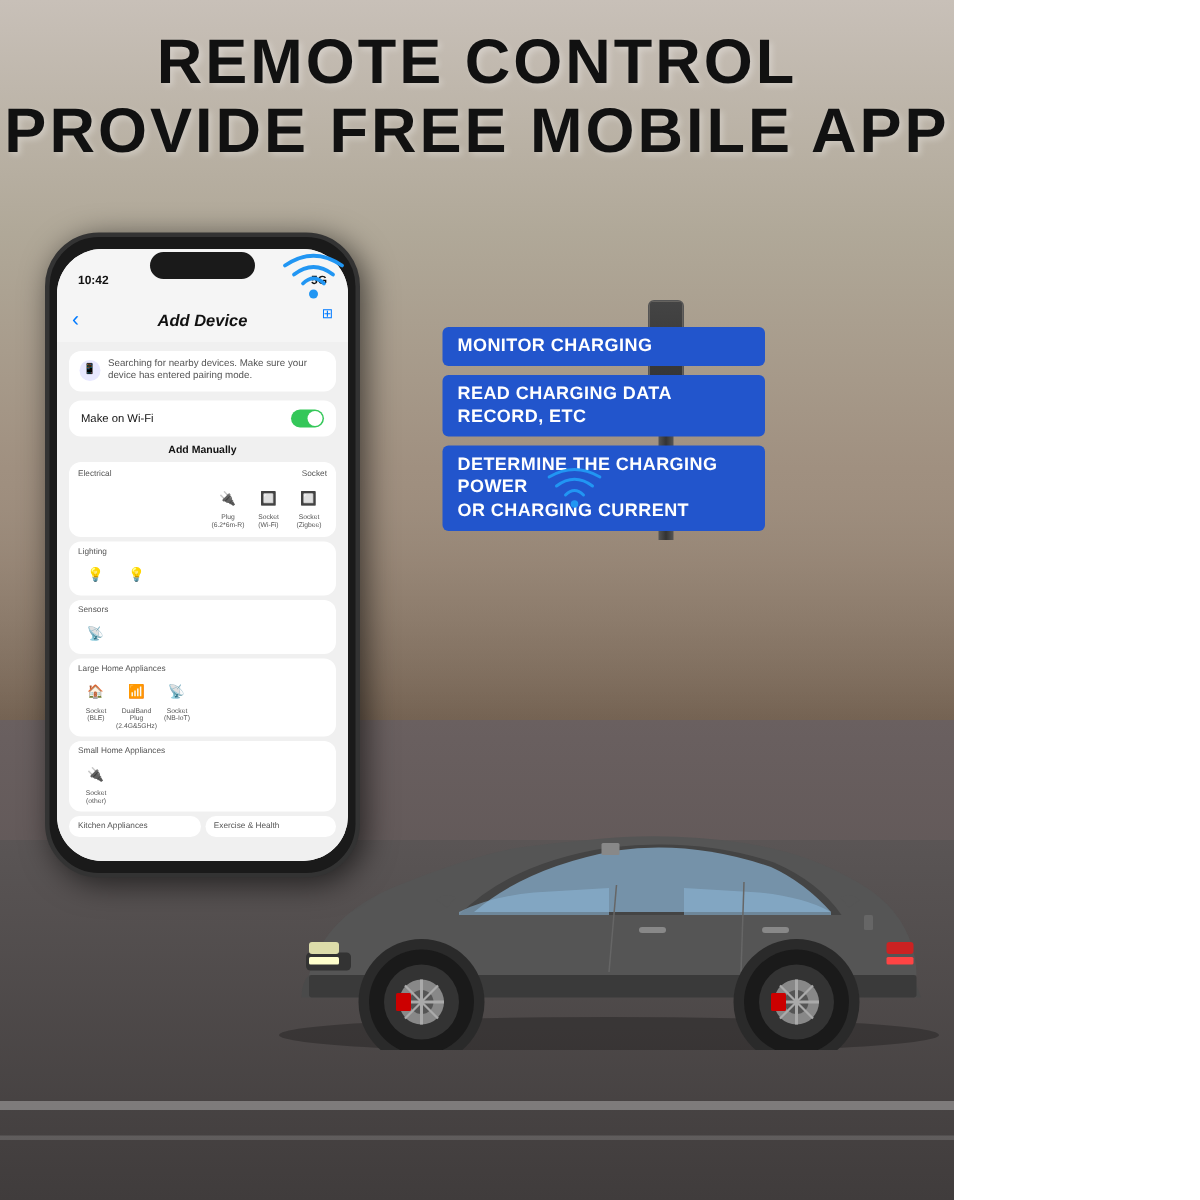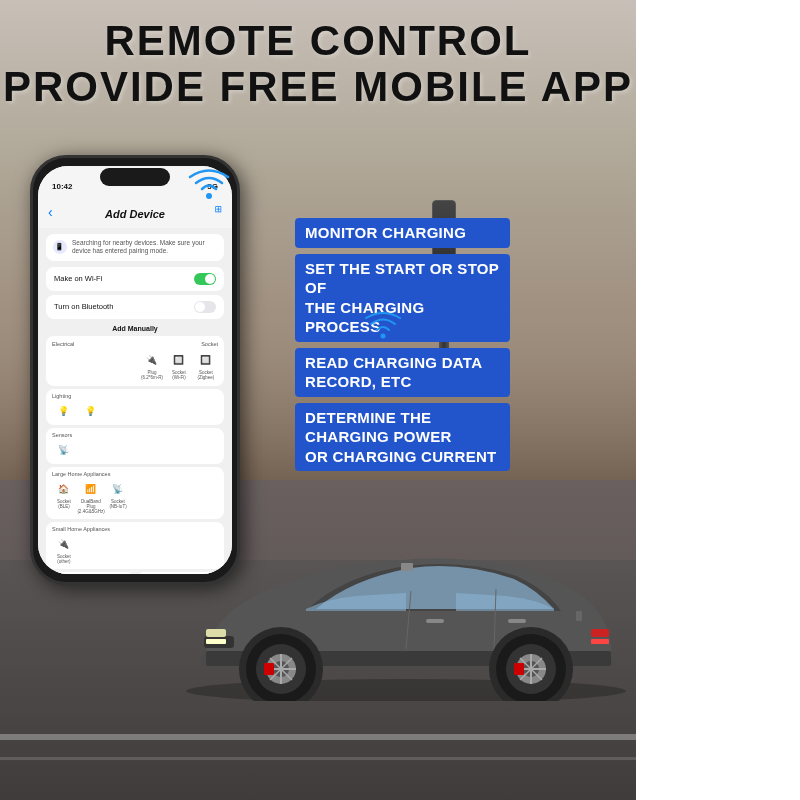--- a/index.html
+++ b/index.html
@@ -290,21 +290,21 @@
       top: 218px;
       z-index: 10;
       display: flex;
       flex-direction: column;
       gap: 6px;
     }
 
     .badge {
       background: #2255cc;
       color: #fff;
-      font-size: 15px;
+      font-size: 12px;
       font-weight: bold;
       padding: 5px 10px;
       border-radius: 4px;
       max-width: 215px;
       line-height: 1.3;
       text-transform: uppercase;
       letter-spacing: 0.3px;
     }
 
     
@@ -433,26 +433,20 @@
           <span>Searching for nearby devices. Make sure your device has entered pairing mode.</span>
         </div>
 
         <div class="wifi-row">
           <span>Make on Wi-Fi</span>
           <div class="toggle on">
             <div class="toggle-circle"></div>
           </div>
         </div>
 
-        <div class="wifi-row">
-          <span>Turn on Bluetooth</span>
-          <div class="toggle off">
-            <div class="toggle-circle"></div>
-          </div>
-        </div>
 
         <div class="section-title">Add Manually</div>
 
         <div style="background:#fff;border-radius:8px;padding:5px 6px;margin-bottom:3px;">
           <div style="display:flex;justify-content:space-between;margin-bottom:3px;">
             <span style="font-size:5.5px;color:#555;">Electrical</span>
             <span style="font-size:5.5px;color:#555;">Socket</span>
           </div>
           <div style="display:flex;gap:3px;justify-content:flex-end;">
             <div class="device-block">
@@ -523,21 +517,20 @@
           <div style="background:#fff;border-radius:8px;padding:4px 6px;flex:1;font-size:5.5px;color:#555;">Kitchen Appliances</div>
           <div style="background:#fff;border-radius:8px;padding:4px 6px;flex:1;font-size:5.5px;color:#555;">Exercise &amp; Health</div>
         </div>
 
       </div>
     </div>
   </div>
 
   <div class="badges">
     <div class="badge">MONITOR CHARGING</div>
-    <div class="badge">SET THE START OR STOP OF<br>THE CHARGING PROCESS</div>
     <div class="badge">READ CHARGING DATA<br>RECORD,  ETC</div>
     <div class="badge">DETERMINE THE CHARGING POWER<br>OR CHARGING CURRENT</div>
   </div>
 
   <div class="charger">
     <div class="charger-head">
       <div class="charger-screen"></div>
     </div>
     <div class="charger-pole"></div>
   </div>

